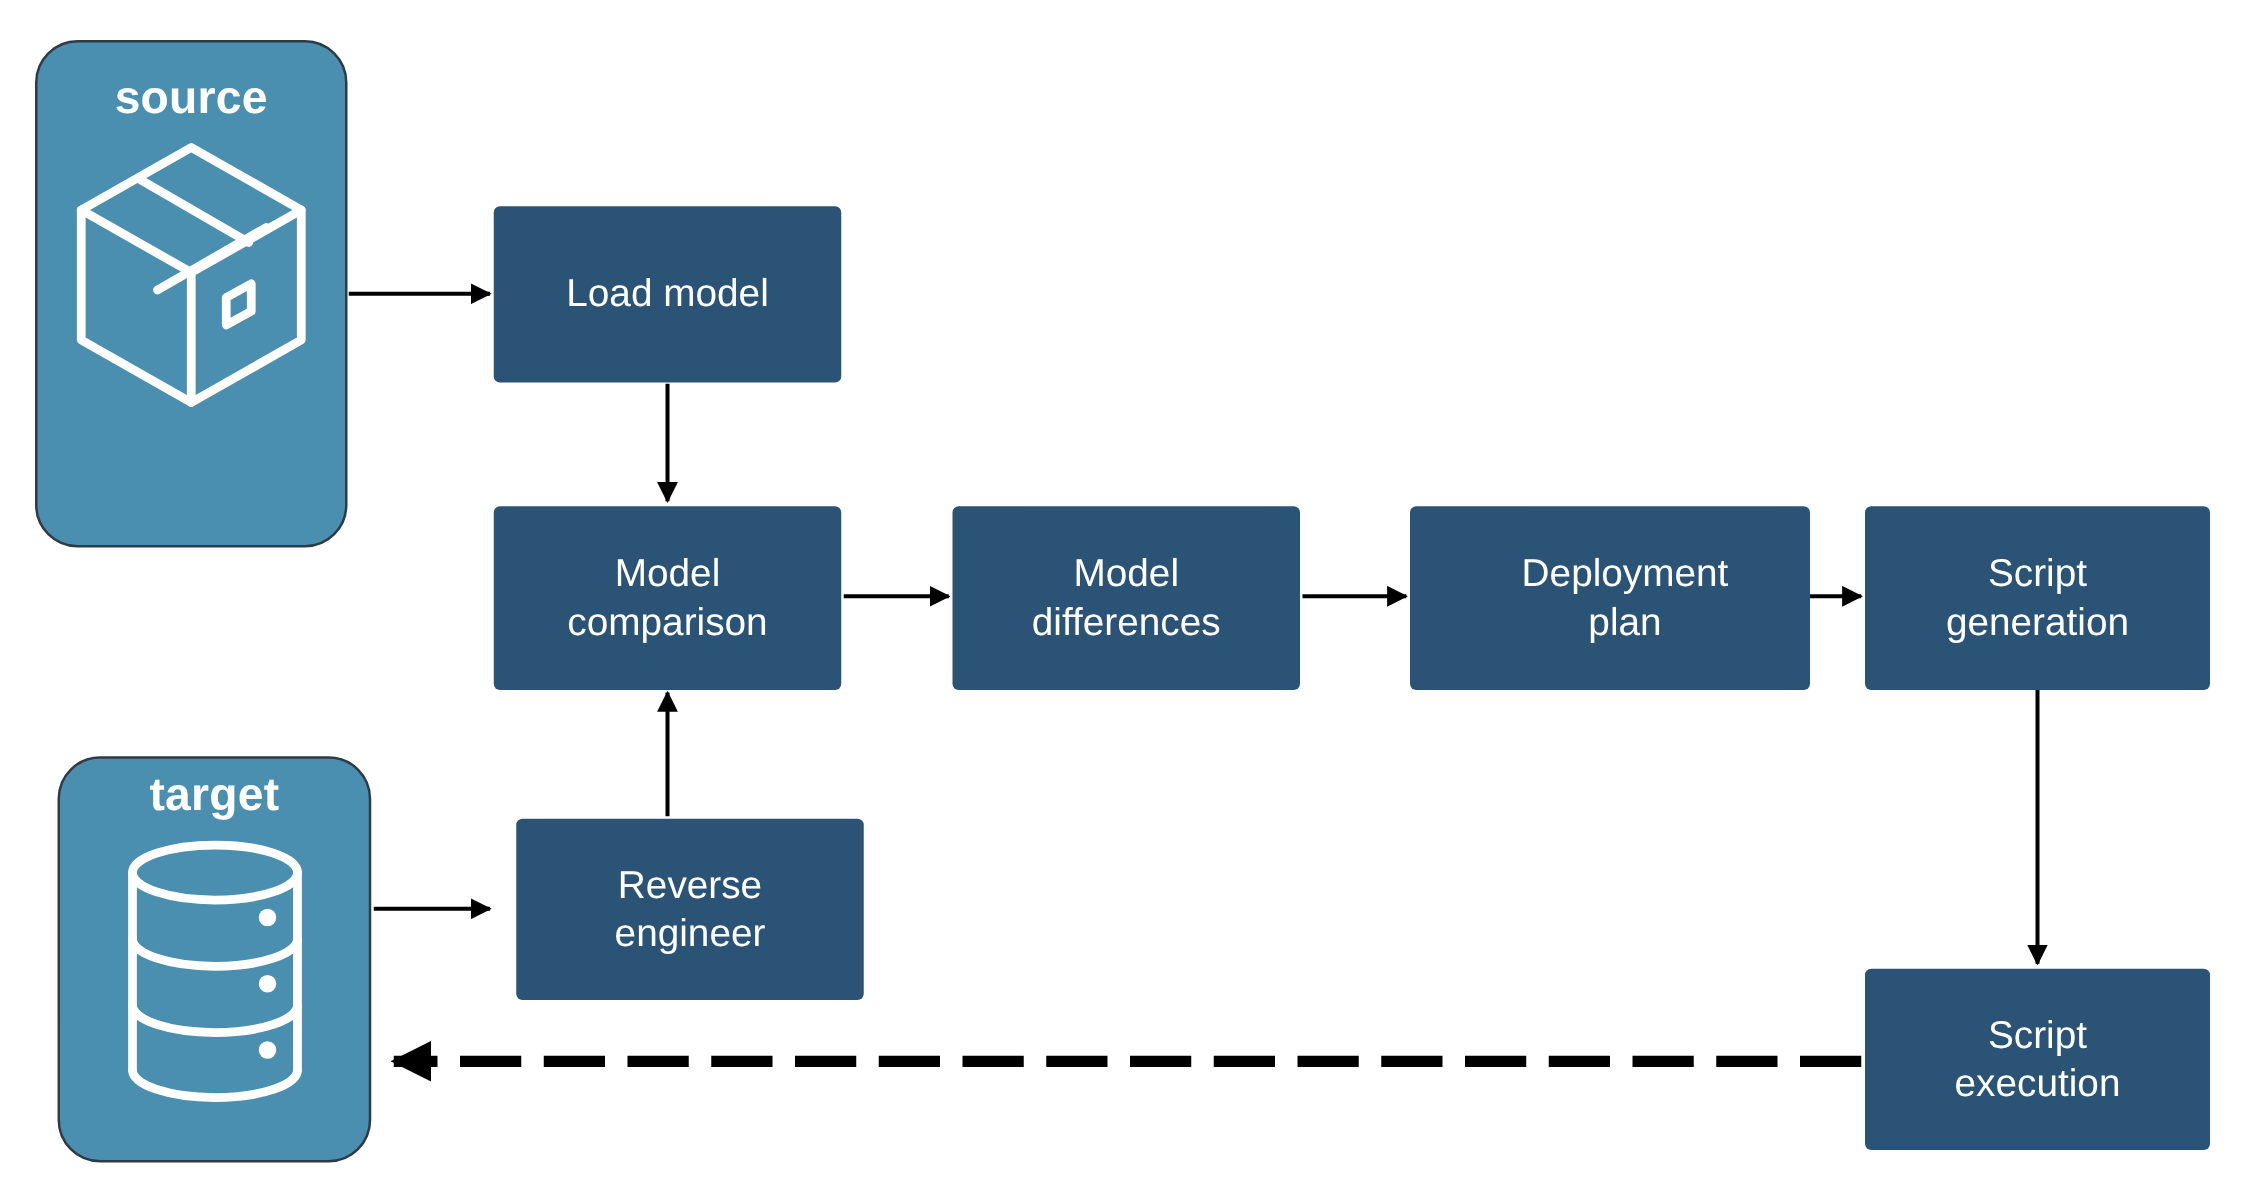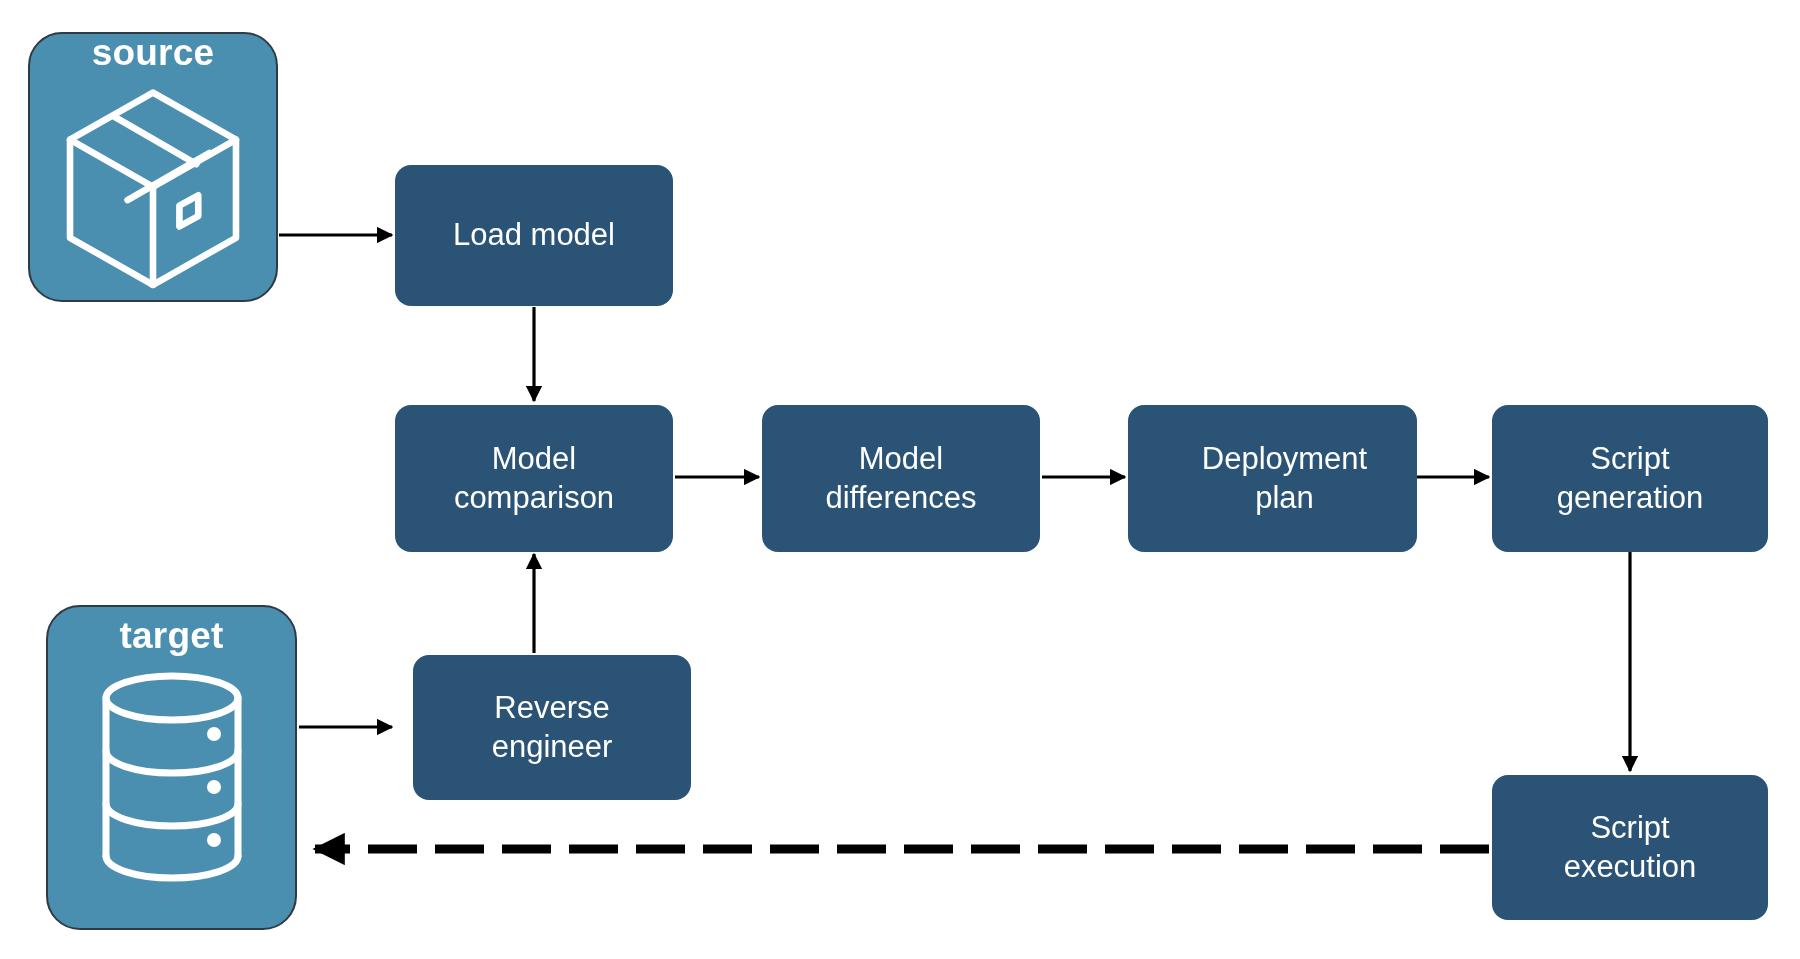--- a/index.html
+++ b/index.html
@@ -48,21 +48,21 @@
     user-select: none;
   }
   .endpoint-icon {
     display: block;
   }
 
   
   .node {
     position: absolute;
     background: #2a5375;
-    border-radius: 16px;
+    border-radius: 5px;
     box-sizing: border-box;
     display: flex;
     align-items: center;
     justify-content: center;
     text-align: center;
   }
   .node-label {
     color: #ffffff;
     font-size: 31px;
     line-height: 1.25;
@@ -116,21 +116,21 @@
 
     <g>
       <line x1="534" y1="653" x2="534" y2="554" stroke="#000000" stroke-width="3.2" marker-end="url(#arrow)"></line>
     </g>
 
     <g>
       <line x1="1489" y1="849" x2="315" y2="849" stroke="#000000" stroke-width="9" stroke-dasharray="49 18" marker-end="url(#arrow-big)"></line>
     </g>
   </svg>
 
-  <div class="endpoint" style="left:28px; top:32px; width:250px; height:270px; ">
+  <div class="endpoint" style="left:28px; top:32px; width:250px; height:406px; padding-top:25px;">
     <div class="endpoint-label">source</div>
     <svg class="endpoint-icon" width="200" height="228" viewBox="0 0 200 228" xmlns="http://www.w3.org/2000/svg" style="margin-top:14px;">
       <g fill="none" stroke="#ffffff" stroke-width="7" stroke-linejoin="round" stroke-linecap="round">
 
         <path d="M100 8 L188 58 L188 162 L100 212 L12 162 L12 58 Z"></path>
 
         <path d="M12 58 L100 108 L188 58"></path>
 
         <path d="M100 108 L100 212"></path>
 
@@ -172,21 +172,21 @@
   <div class="node" style="left:395px; top:405px; width:278px; height:147px;">
     <span class="node-label">Model
 comparison</span>
   </div>
 
   <div class="node" style="left:762px; top:405px; width:278px; height:147px;">
     <span class="node-label">Model
 differences</span>
   </div>
 
-  <div class="node" style="left:1128px; top:405px; width:289px; height:147px;padding-left:24px;">
+  <div class="node" style="left:1128px; top:405px; width:320px; height:147px;padding-left:24px;">
     <span class="node-label">Deployment
 plan</span>
   </div>
 
   <div class="node" style="left:1492px; top:405px; width:276px; height:147px;">
     <span class="node-label">Script
 generation</span>
   </div>
 
   <div class="node" style="left:413px; top:655px; width:278px; height:145px;">

